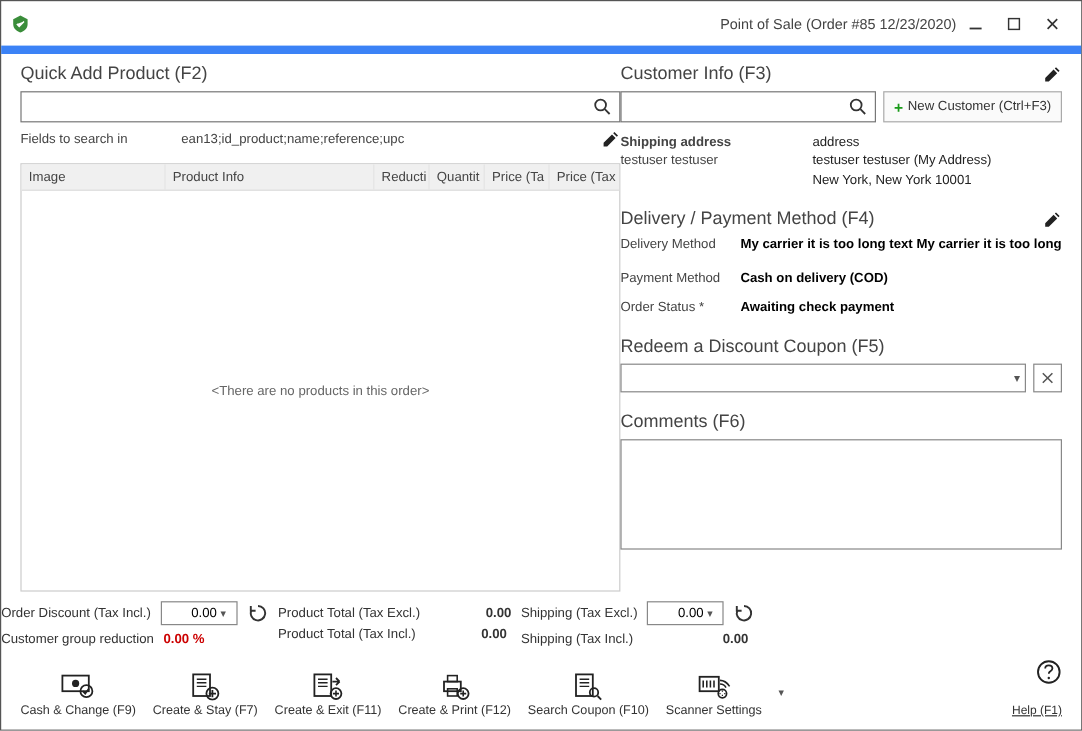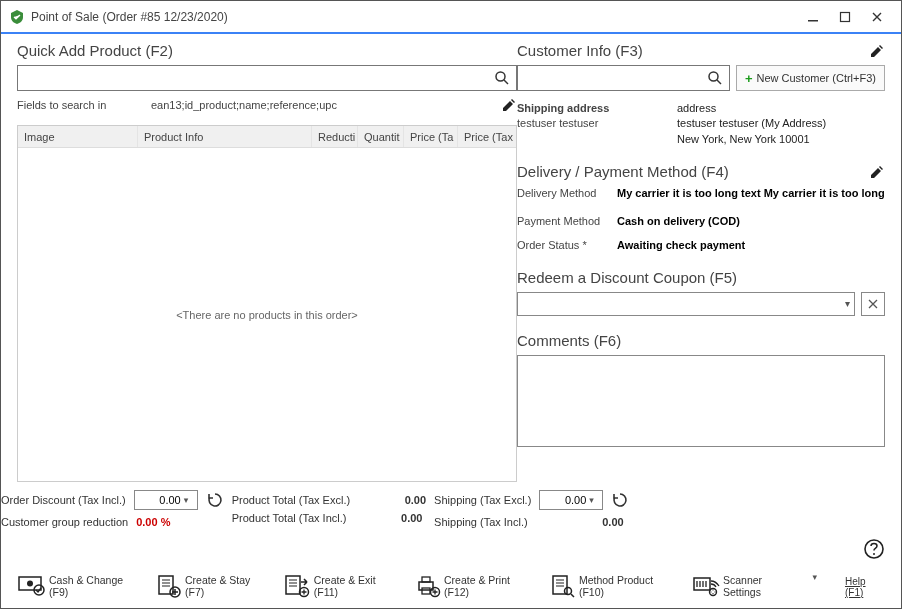--- a/index.html
+++ b/index.html
@@ -1,18 +1,18 @@
 <!DOCTYPE html>
 <html><head>
 <meta charset="utf-8">
 <style>
 * { box-sizing: border-box; margin: 0; padding: 0; }
 body { font-family: "Segoe UI", Arial, sans-serif; font-size: 12px; color: #333; background: #fff; }
 .window { width: 902px; height: 609px; border: 1px solid #555; background: #fff; display: flex; flex-direction: column; }
-.titlebar { height: 33px; display: flex; align-items: center; padding: 0 8px; border-bottom: 2px solid #3b82f6; }
+.titlebar { height: 44px; display: flex; align-items: center; padding: 0 8px; border-bottom: 7px solid #3b82f6; text-align: right; }
 .titlebar-icon { width: 16px; height: 16px; margin-right: 6px; }
 .titlebar-text { flex: 1; font-size: 12px; color: #444; }
 .winbtn { width: 32px; height: 24px; display: flex; align-items: center; justify-content: center; cursor: pointer; color: #333; }
 .content { flex: 1; display: flex; padding: 8px 16px 0 16px; }
 .col-left { flex: 1; display: flex; flex-direction: column; }
 .col-right { width: 368px; display: flex; flex-direction: column; }
 .section-title { font-size: 15px; font-weight: 400; color: #444; margin-bottom: 6px; display: flex; align-items: center; }
 .section-title .sp { flex: 1; }
 .edit-icon { width: 16px; height: 16px; cursor: pointer; color: #222; }
 .searchbox { display: flex; align-items: center; border: 1px solid #777; padding: 2px 6px; height: 26px; }
@@ -44,21 +44,21 @@
 .tot-row { display: flex; align-items: center; gap: 8px; }
 .tot-row .lab { white-space: nowrap; }
 .tot-row .val { font-weight: 700; min-width: 40px; text-align: right; }
 .red { color: #c00; font-weight: 700; }
 .spin { display: inline-flex; border: 1px solid #888; height: 20px; align-items: center; padding: 0 2px 0 6px; width: 64px; }
 .spin input { width: 40px; border: none; outline: none; text-align: right; font-size: 11px; }
 .spin .car { font-size: 9px; color: #555; padding-left: 3px; }
 .refresh { width: 18px; height: 18px; cursor: pointer; }
 .grand { flex: 1; text-align: right; font-size: 22px; font-weight: 700; color: #1a8c1a; padding-right: 4px; }
 .footer { display: flex; align-items: flex-end; padding: 6px 16px 10px 16px; gap: 14px; }
-.fbtn { display: flex; align-items: center; gap: 2px; cursor: pointer; font-size: 10.5px; color: #333; min-width: 78px; }
+.fbtn { display: flex; flex-direction: column; align-items: center; gap: 2px; cursor: pointer; font-size: 10.5px; color: #333; min-width: 78px; }
 .fbtn .ic { width: 30px; height: 24px; display: flex; align-items: center; justify-content: center; }
 .fspacer { flex: 1; }
 .help { display: flex; flex-direction: column; align-items: flex-end; cursor: pointer; font-size: 10px; gap: 16px; color: #333; }
 .menu-caret { font-size: 9px; color: #555; cursor: pointer; padding-bottom: 16px; }
 svg { display: block; }
 </style>
 </head>
 <body>
 
 <div class="window">
@@ -298,21 +298,21 @@
     </div>
     <div class="fbtn">
       <span class="ic">
           <svg width="26" height="24" viewBox="0 0 26 24">
             <rect x="3" y="2" width="14" height="18" fill="none" stroke="#222" stroke-width="1.5"></rect>
             <path d="M6 6h8M6 9h8M6 12h8" stroke="#222" stroke-width="1.2"></path>
             <circle cx="18" cy="17" r="3.5" fill="none" stroke="#222" stroke-width="1.5"></circle>
             <path d="M21 20l3 3" stroke="#222" stroke-width="1.5"></path>
           </svg>
         </span>
-      <span>Method Product (F10)</span>
+      <span>Search Coupon (F10)</span>
     </div>
     <div class="fbtn">
       <span class="ic">
           <svg width="30" height="24" viewBox="0 0 30 24">
             <rect x="3" y="4" width="16" height="12" fill="none" stroke="#222" stroke-width="1.5"></rect>
             <path d="M6 7v6M9 7v6M12 7v6M15 7v6" stroke="#222" stroke-width="1.3"></path>
             <path d="M20 10c2 0 4 1 5 3" stroke="#222" stroke-width="1.3" fill="none"></path>
             <path d="M20 7c3 0 6 2 8 5" stroke="#222" stroke-width="1.3" fill="none"></path>
             <circle cx="22" cy="18" r="3.5" fill="none" stroke="#222" stroke-width="1.4"></circle>
             <path d="M22 15.5v1M22 19v1M19.5 18h1M23.5 18h1" stroke="#222" stroke-width="1"></path>

